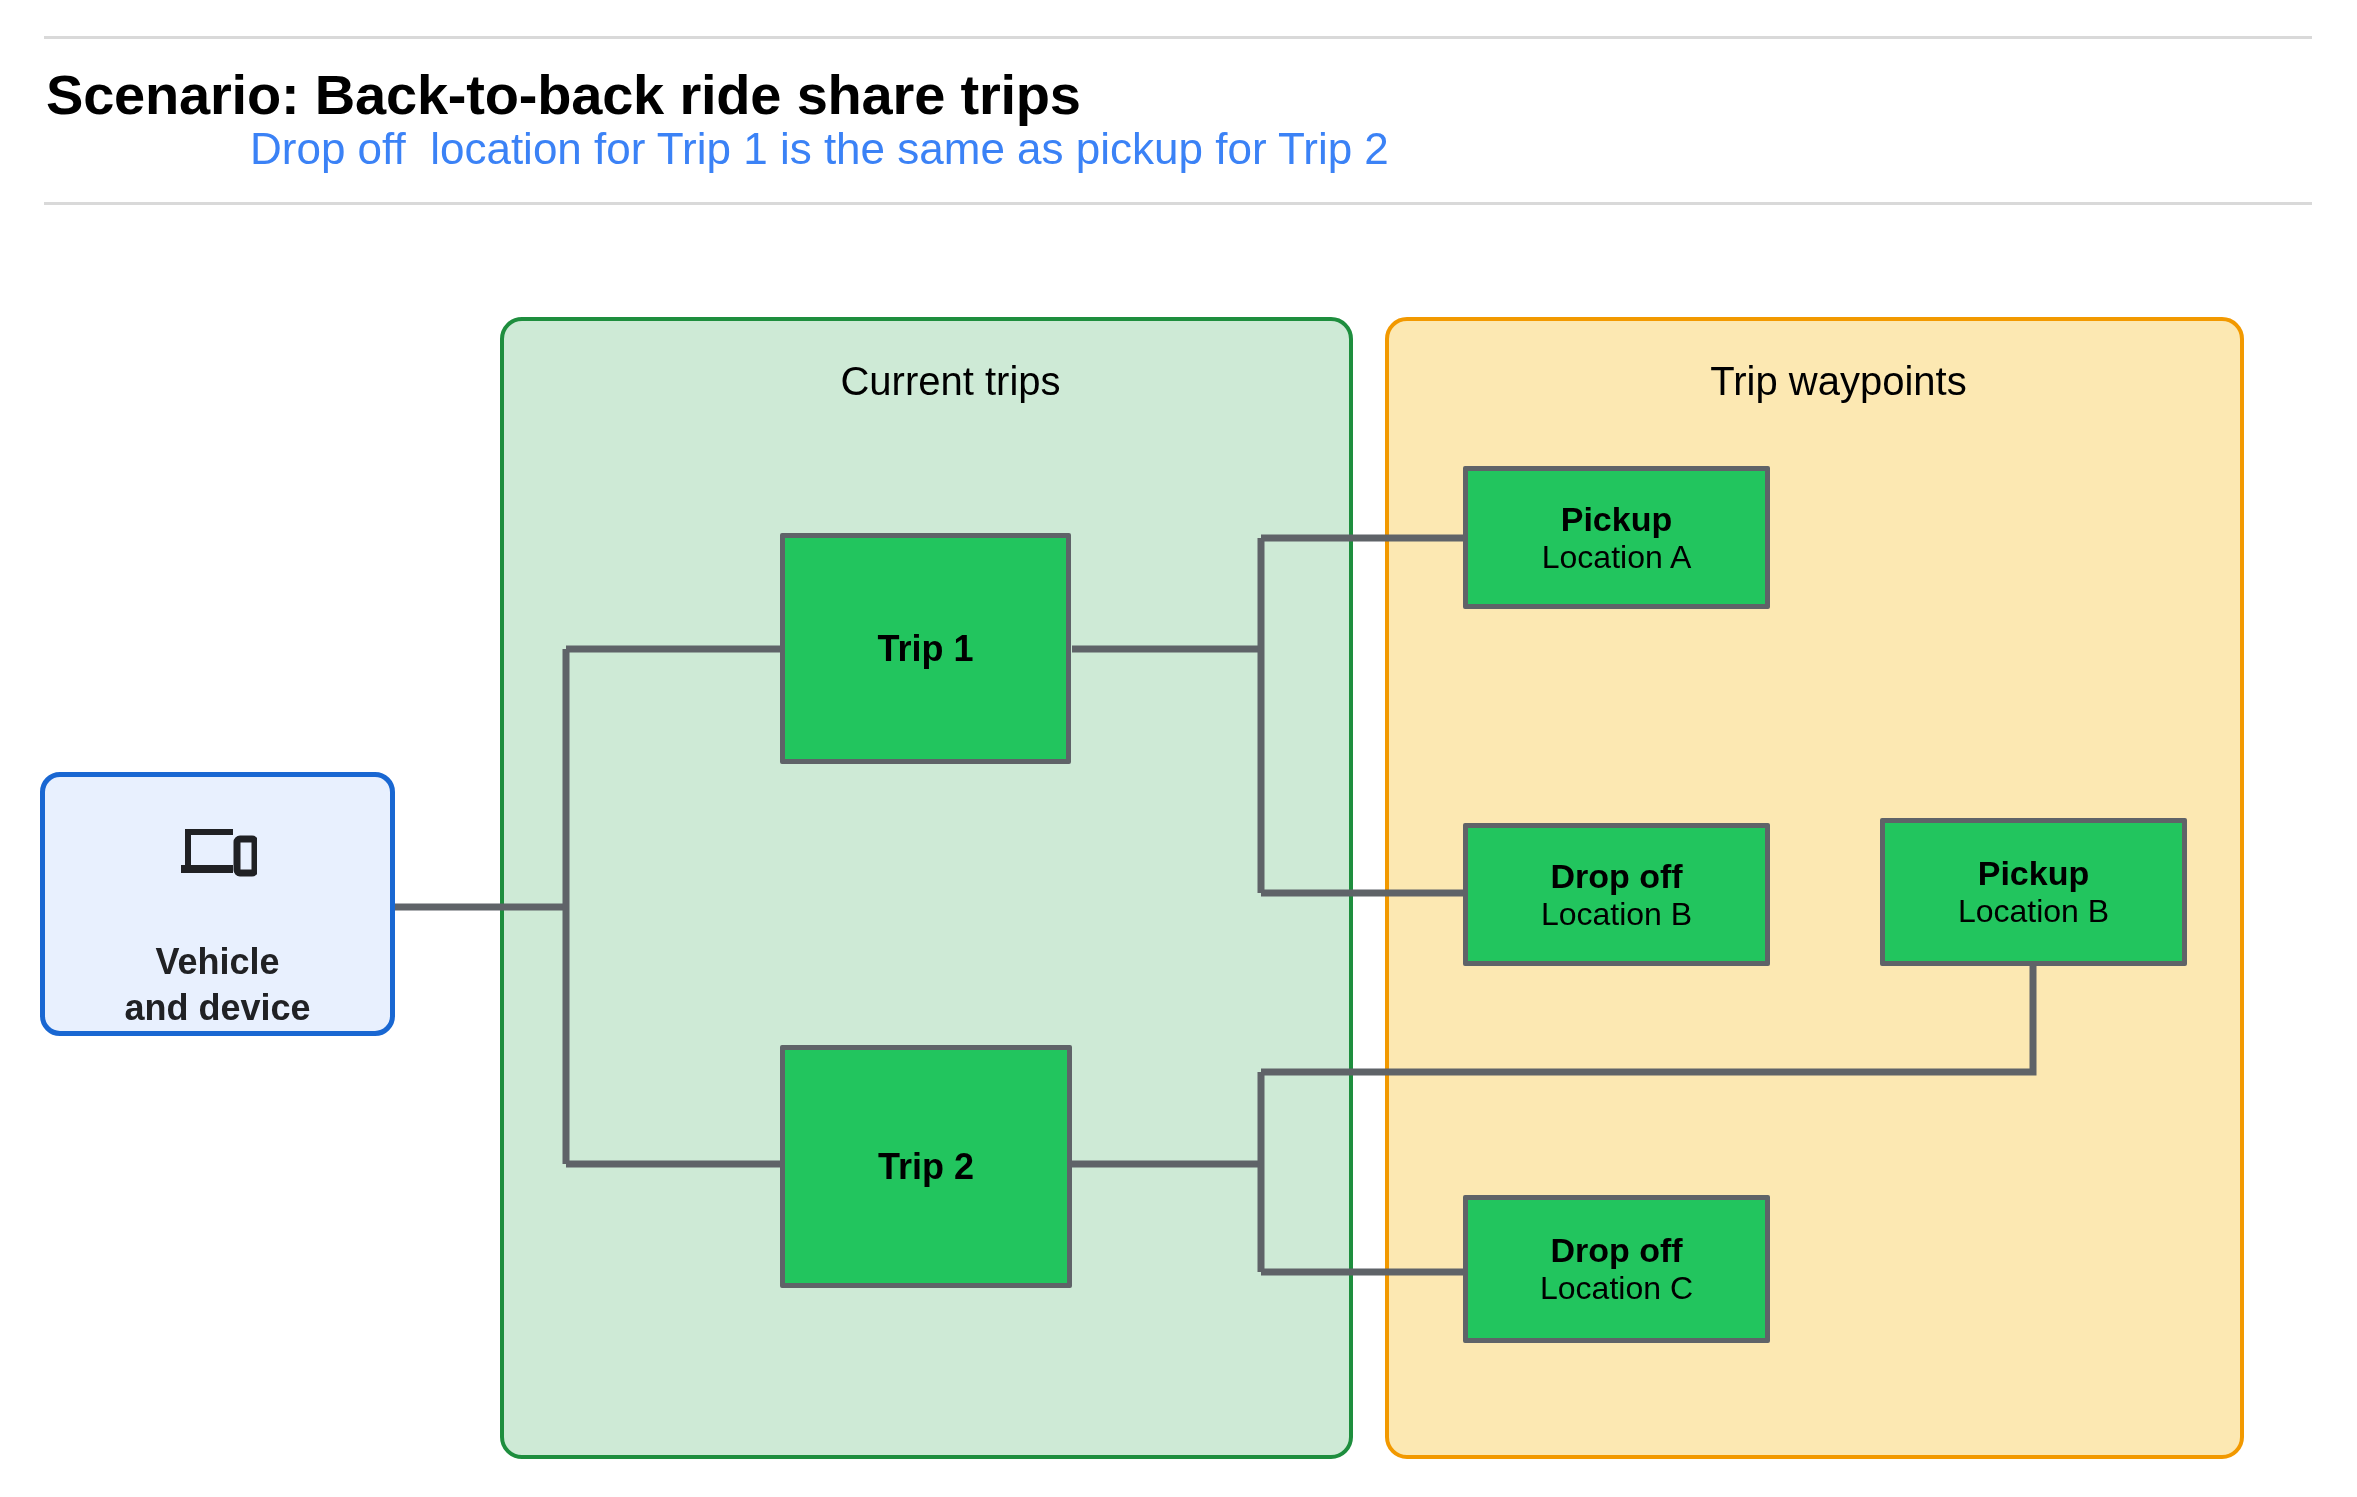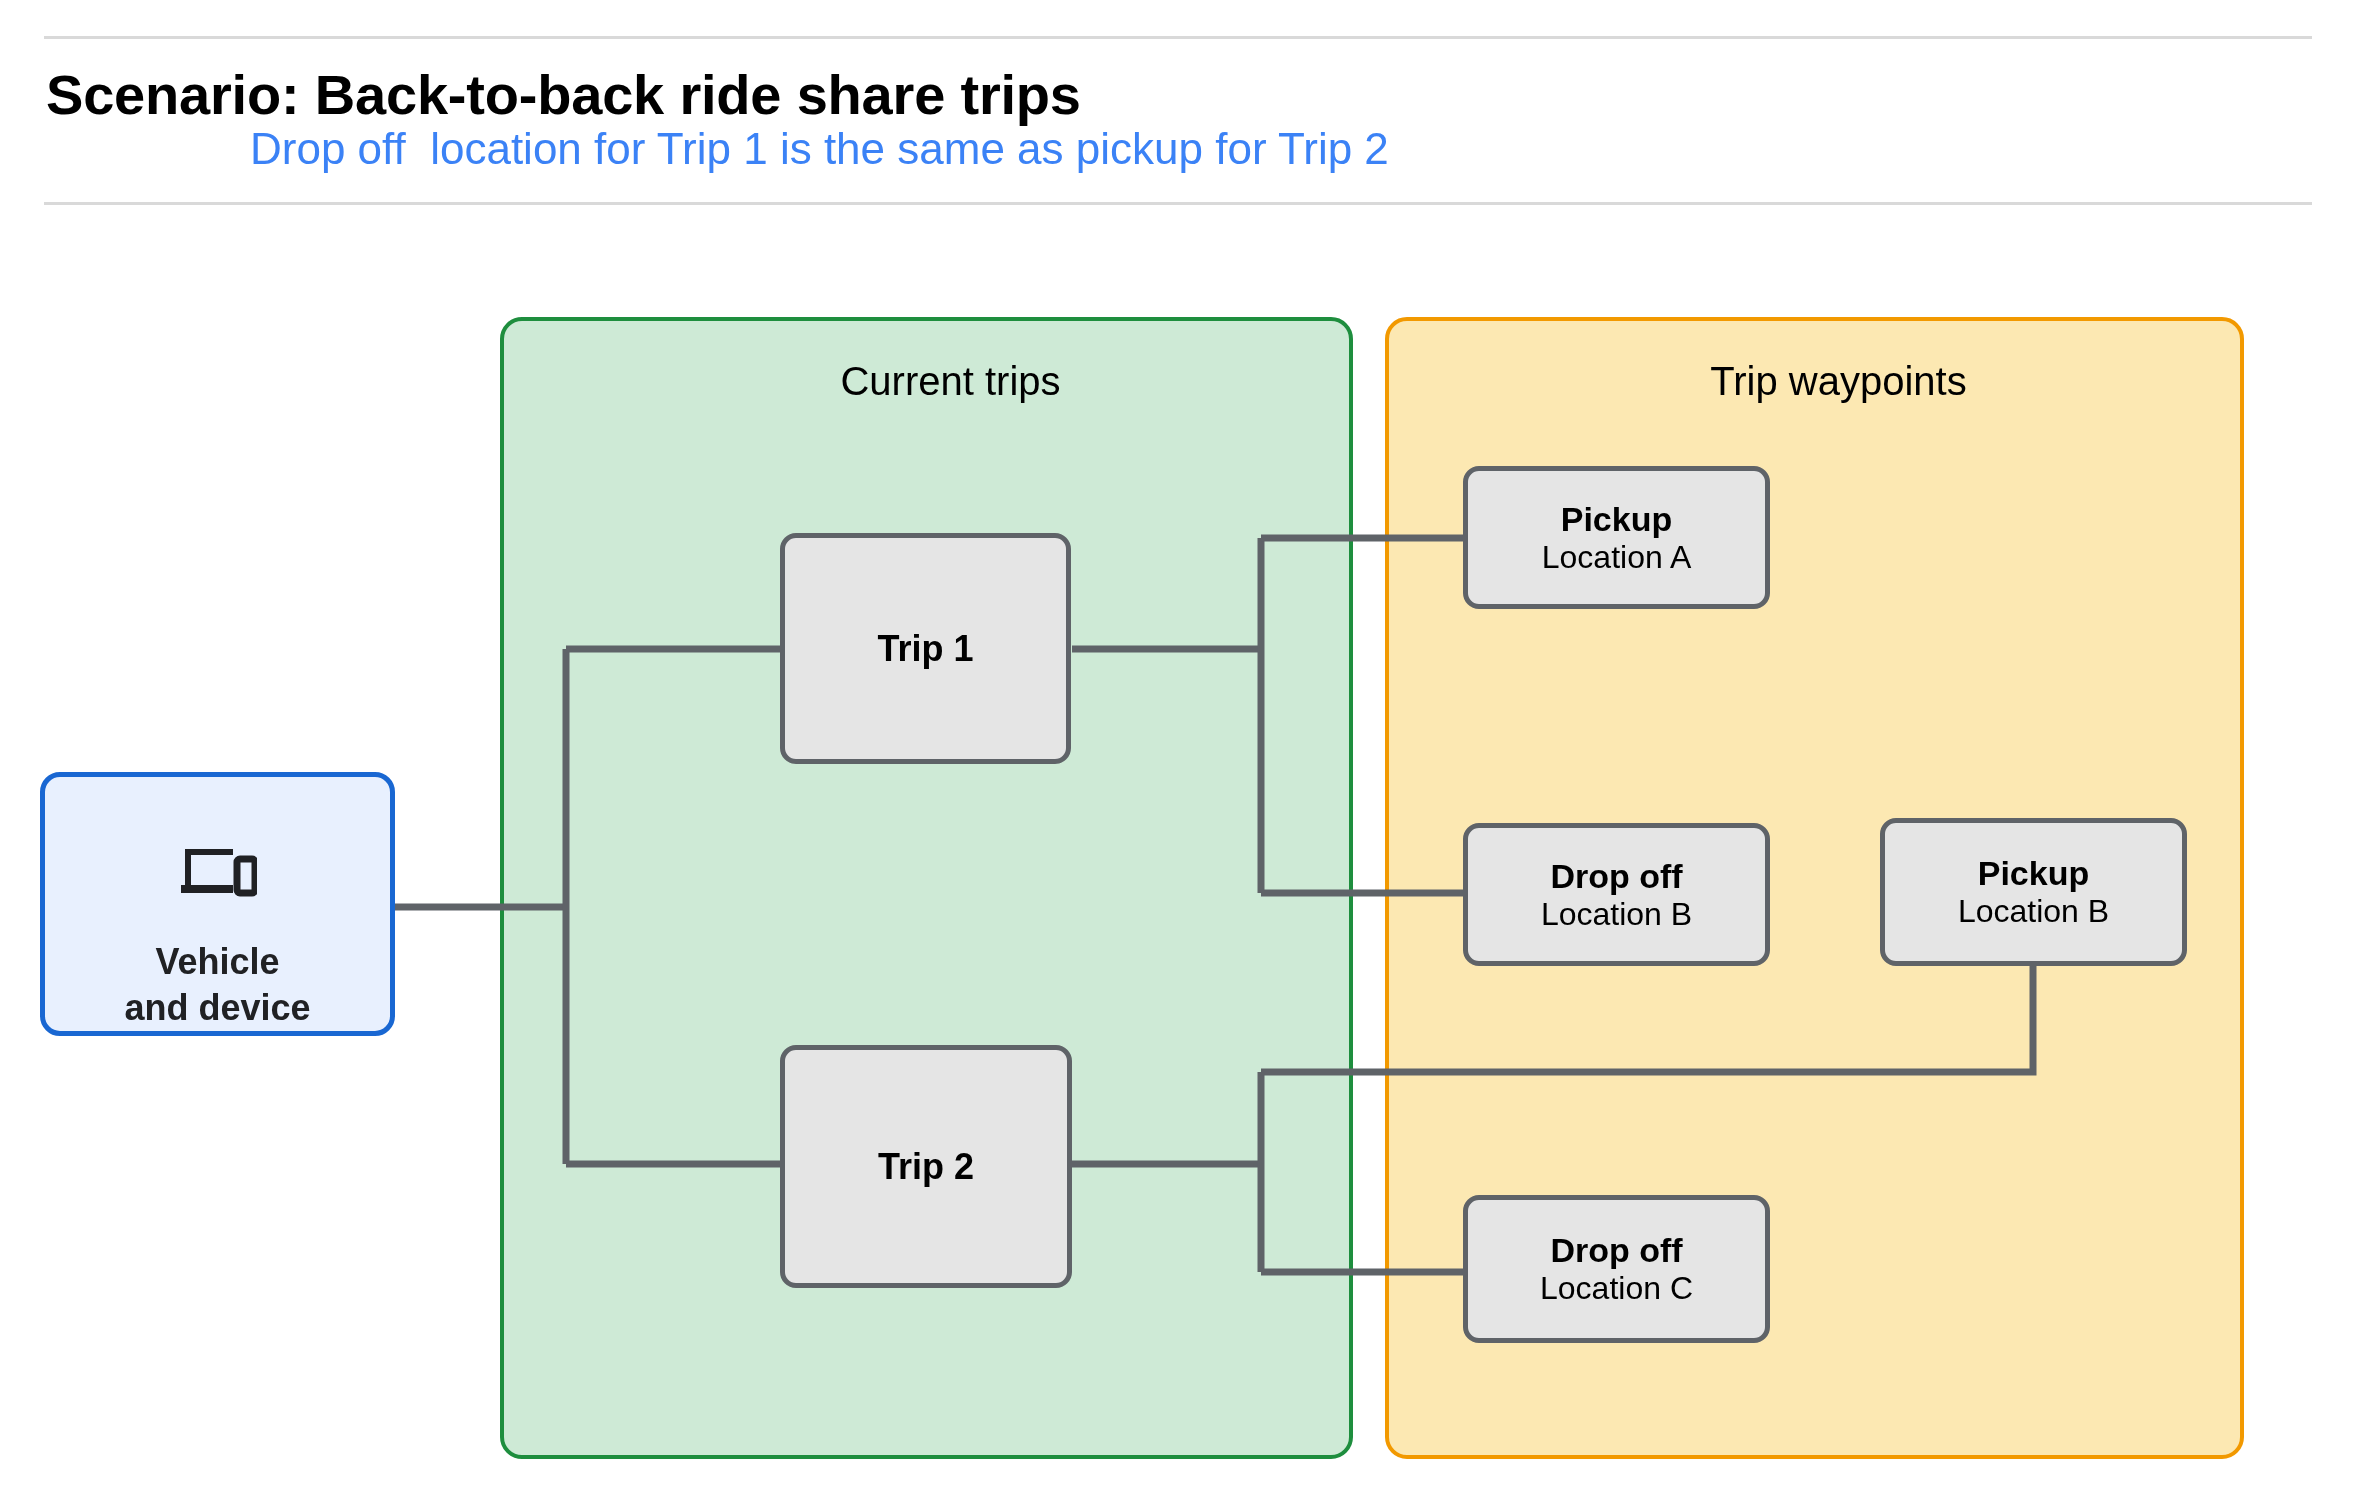--- a/index.html
+++ b/index.html
@@ -91,23 +91,23 @@
     top: 0;
     width: 2357px;
     height: 1497px;
     pointer-events: none;
   }
 
   
   .node {
     position: absolute;
     box-sizing: border-box;
-    background: #e5e5e5;
+    background: #22c55e;
     border: 5px solid #5f6368;
-    border-radius: 16px;
+    border-radius: 2px;
     display: flex;
     flex-direction: column;
     align-items: center;
     justify-content: center;
   }
   .node-title {
     font-size: 34px;
     font-weight: bold;
     color: #000000;
     line-height: 1.18;
@@ -136,21 +136,21 @@
 
   
   #node-vehicle {
     left: 40px;
     top: 772px;
     width: 355px;
     height: 264px;
     background: #e8f0fe;
     border: 5px solid #1967d2;
     border-radius: 20px;
-    justify-content: flex-end;
+    justify-content: space-between;
     padding-top: 46px;
   }
   #vehicle-icon { margin-bottom: 34px; }
   #vehicle-label {
     font-size: 36px;
     font-weight: bold;
     text-align: center;
     line-height: 1.28;
     color: #202124;
     white-space: pre-line;

